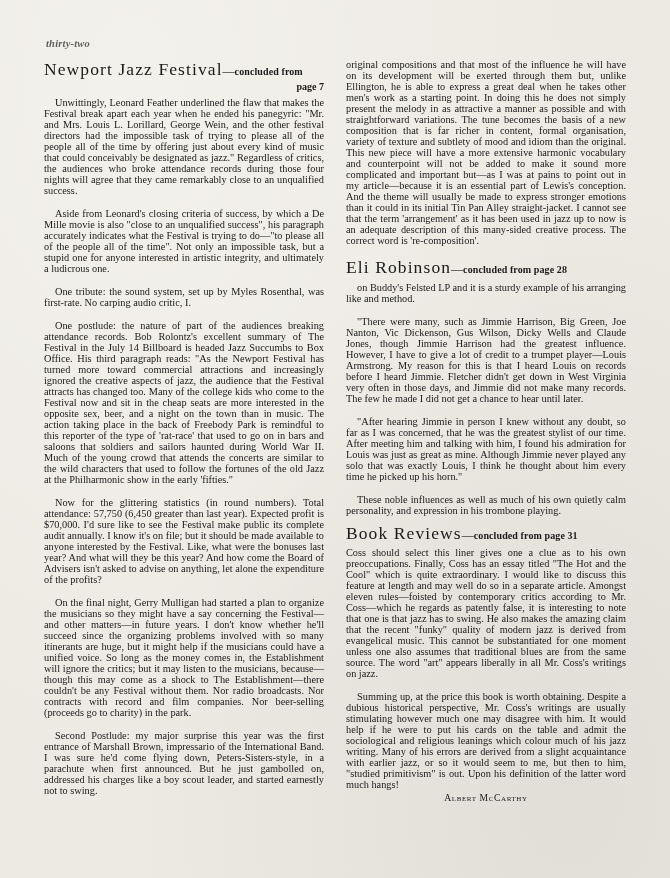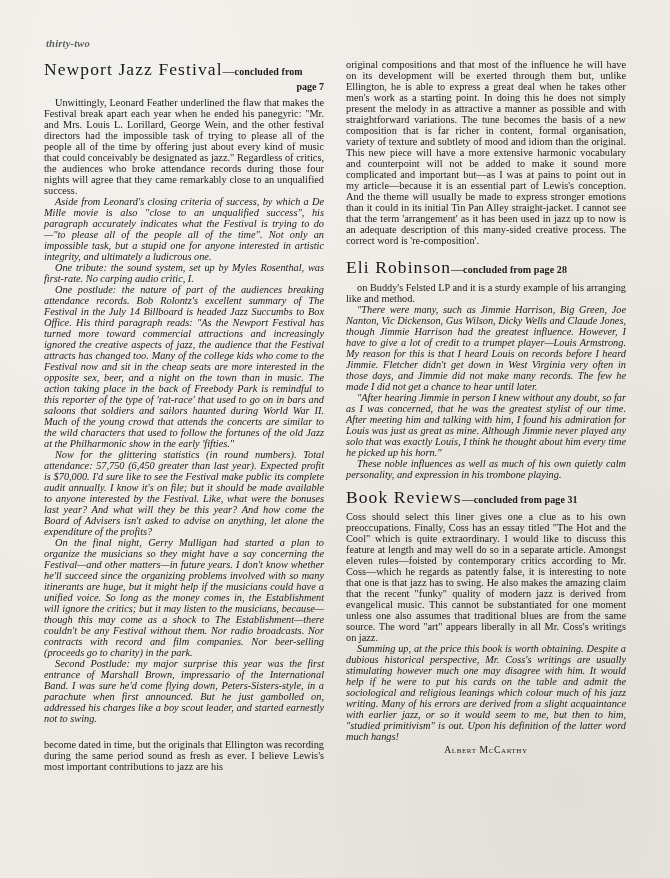--- a/index.html
+++ b/index.html
@@ -82,22 +82,21 @@
     font-size: 10.3px;
     line-height: 11px;
     text-align: justify;
     text-indent: 11px;
     hyphens: auto;
   }
   p.body.noindent {
     text-indent: 0;
   }
   p.body + p.body {
-    margin-top: 0;
-    font-style: italic;
+    margin-top: 12px;
   }
   .sig {
     display: block;
     text-align: center;
     font-size: 9.6px;
     letter-spacing: 0.6px;
     margin-top: 2px;
     font-variant: small-caps;
   }
   .sec-gap {
@@ -134,21 +133,20 @@
       <p class="body">One postlude: the nature of part of the audiences breaking attendance records. Bob Rolontz's excellent summary of The Festival in the July 14 Billboard is headed Jazz Succumbs to Box Office. His third paragraph reads: "As the Newport Festival has turned more toward commercial attractions and increasingly ignored the creative aspects of jazz, the audience that the Festival attracts has changed too. Many of the college kids who come to the Festival now and sit in the cheap seats are more interested in the opposite sex, beer, and a night on the town than in music. The action taking place in the back of Freebody Park is remindful to this reporter of the type of 'rat-race' that used to go on in bars and saloons that soldiers and sailors haunted during World War II. Much of the young crowd that attends the concerts are similar to the wild characters that used to follow the fortunes of the old Jazz at the Philharmonic show in the early 'fifties."</p>
       <p class="body">Now for the glittering statistics (in round numbers). Total attendance: 57,750 (6,450 greater than last year). Expected profit is $70,000. I'd sure like to see the Festival make public its complete audit annually. I know it's on file; but it should be made available to anyone interested by the Festival. Like, what were the bonuses last year? And what will they be this year? And how come the Board of Advisers isn't asked to advise on anything, let alone the expenditure of the profits?</p>
       <p class="body">On the final night, Gerry Mulligan had started a plan to organize the musicians so they might have a say concerning the Festival—and other matters—in future years. I don't know whether he'll succeed since the organizing problems involved with so many itinerants are huge, but it might help if the musicians could have a unified voice. So long as the money comes in, the Establishment will ignore the critics; but it may listen to the musicians, because—though this may come as a shock to The Establishment—there couldn't be any Festival without them. Nor radio broadcasts. Nor contracts with record and film companies. Nor beer-selling (proceeds go to charity) in the park.</p>
       <p class="body">Second Postlude: my major surprise this year was the first entrance of Marshall Brown, impressario of the International Band. I was sure he'd come flying down, Peters-Sisters-style, in a parachute when first announced. But he just gambolled on, addressed his charges like a boy scout leader, and started earnestly not to swing.</p>
 
       <div class="sec-gap"></div>
 
       <div class="head-block">
       </div>
 
-      <p class="body noindent">become dated in time, but the originals that Ellington was recording during the same period sound as fresh as ever. I believe Lewis's most important contributions to jazz are his</p>
 
     </div>
 
     <div class="col">
 
       <p class="body noindent">original compositions and that most of the influence he will have on its development will be exerted through them but, unlike Ellington, he is able to express a great deal when he takes other men's work as a starting point. In doing this he does not simply present the melody in as attractive a manner as possible and with straightforward variations. The tune becomes the basis of a new composition that is far richer in content, formal organisation, variety of texture and subtlety of mood and idiom than the original. This new piece will have a more extensive harmonic vocabulary and counterpoint will not be added to make it sound more complicated and important but—as I was at pains to point out in my article—because it is an essential part of Lewis's conception. And the theme will usually be made to express stronger emotions than it could in its initial Tin Pan Alley straight-jacket. I cannot see that the term 'arrangement' as it has been used in jazz up to now is an adequate description of this many-sided creative process. The correct word is 're-composition'.</p>
 
       <div class="sec-gap"></div>
 
       <div class="head-block">

